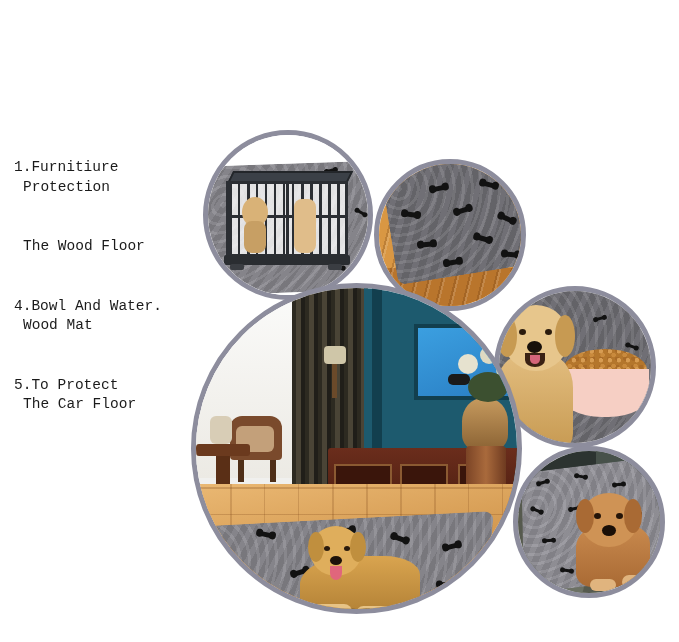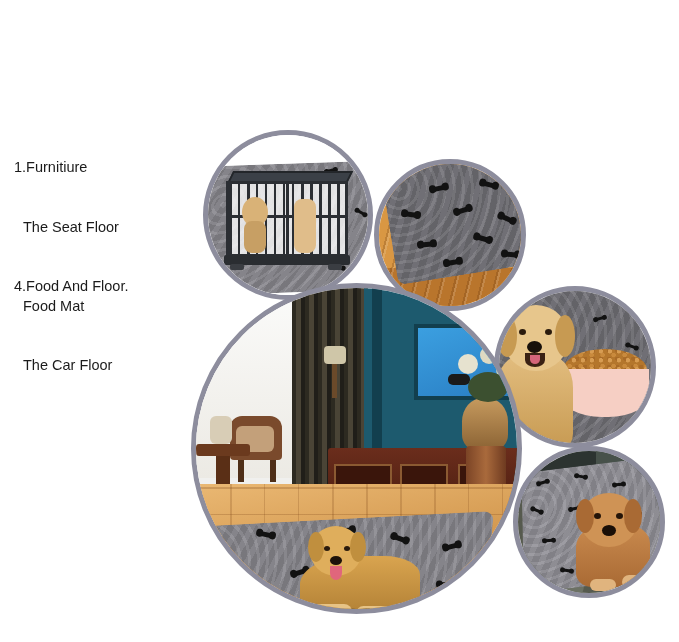--- a/index.html
+++ b/index.html
@@ -28,21 +28,21 @@
     letter-spacing: -0.2px;
     transform: scaleX(0.95);
     text-shadow: 1px 2px 2px rgba(12,24,36,0.55);
     white-space: nowrap;
   }
 
   
   #feature-list {
     position: absolute; left: 14px; top: 158px; width: 190px;
   }
-  .feature-item { margin-bottom: 40px; }
+  .feature-item { margin-bottom: 40px; font-family: Liberation Mono, monospace; }
   .feature-line1 {
     font-size: 14.5px; color: #1b1b1b; line-height: 1.35;
     white-space: nowrap;
   }
   .feature-line2 {
     font-size: 14.5px; color: #1b1b1b; line-height: 1.35;
     padding-left: 9px; white-space: nowrap;
   }
 
   
@@ -151,33 +151,35 @@
 <body>
 
 <div id="page">
 
 
   <div id="feature-list">
 
     <div class="feature-item">
 
       <div class="feature-line1"><span>1.</span><span>Furnitiure</span></div>
+      <div class="feature-line2">Protection</div>
     </div>
 
 
     <div class="feature-item">
-      <div class="feature-line2">The Seat Floor</div>
+      <div class="feature-line2">The Wood Floor</div>
     </div>
 
     <div class="feature-item">
-      <div class="feature-line1"><span>4.</span><span>Food And Floor.</span></div>
-      <div class="feature-line2">Food Mat</div>
+      <div class="feature-line1"><span>4.</span><span>Bowl And Water.</span></div>
+      <div class="feature-line2">Wood Mat</div>
     </div>
 
     <div class="feature-item">
+      <div class="feature-line1"><span>5.</span><span>To Protect</span></div>
       <div class="feature-line2">The Car Floor</div>
     </div>
 
   </div>
 
   <div class="circle" style="left:203px; top:130px; width:170px; height:170px; z-index:4;">
     <div class="scene">
       <div class="sh" style="left:0;top:0;width:100%;height:100%;background:#ffffff;"></div>
 
       <div class="mat" style="left:-8px; top:28px; width:185px; height:130px; transform:skewX(-14deg) rotate(-2deg); border-radius:14px;"></div>

